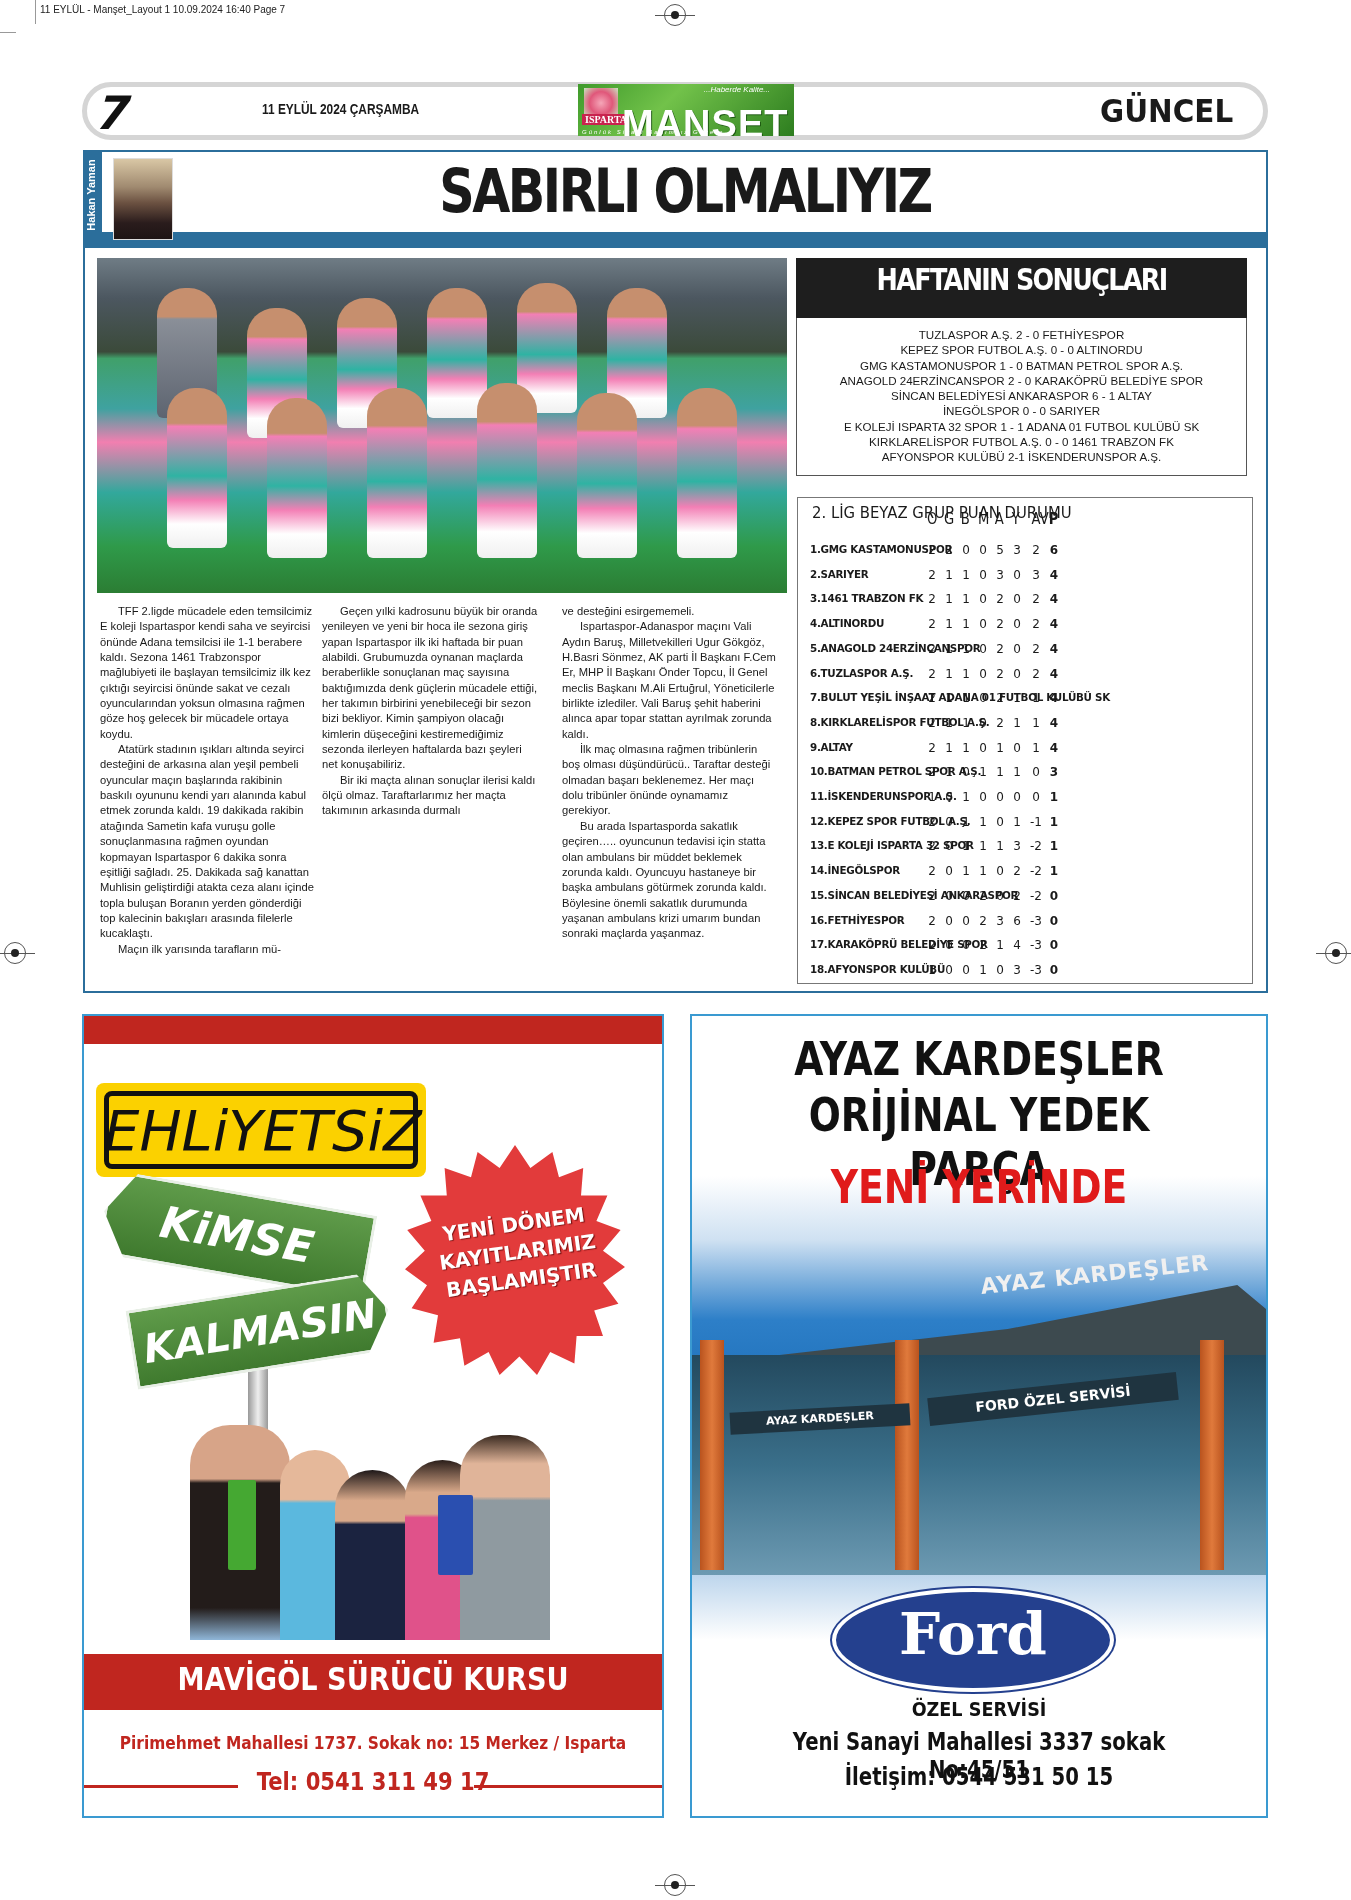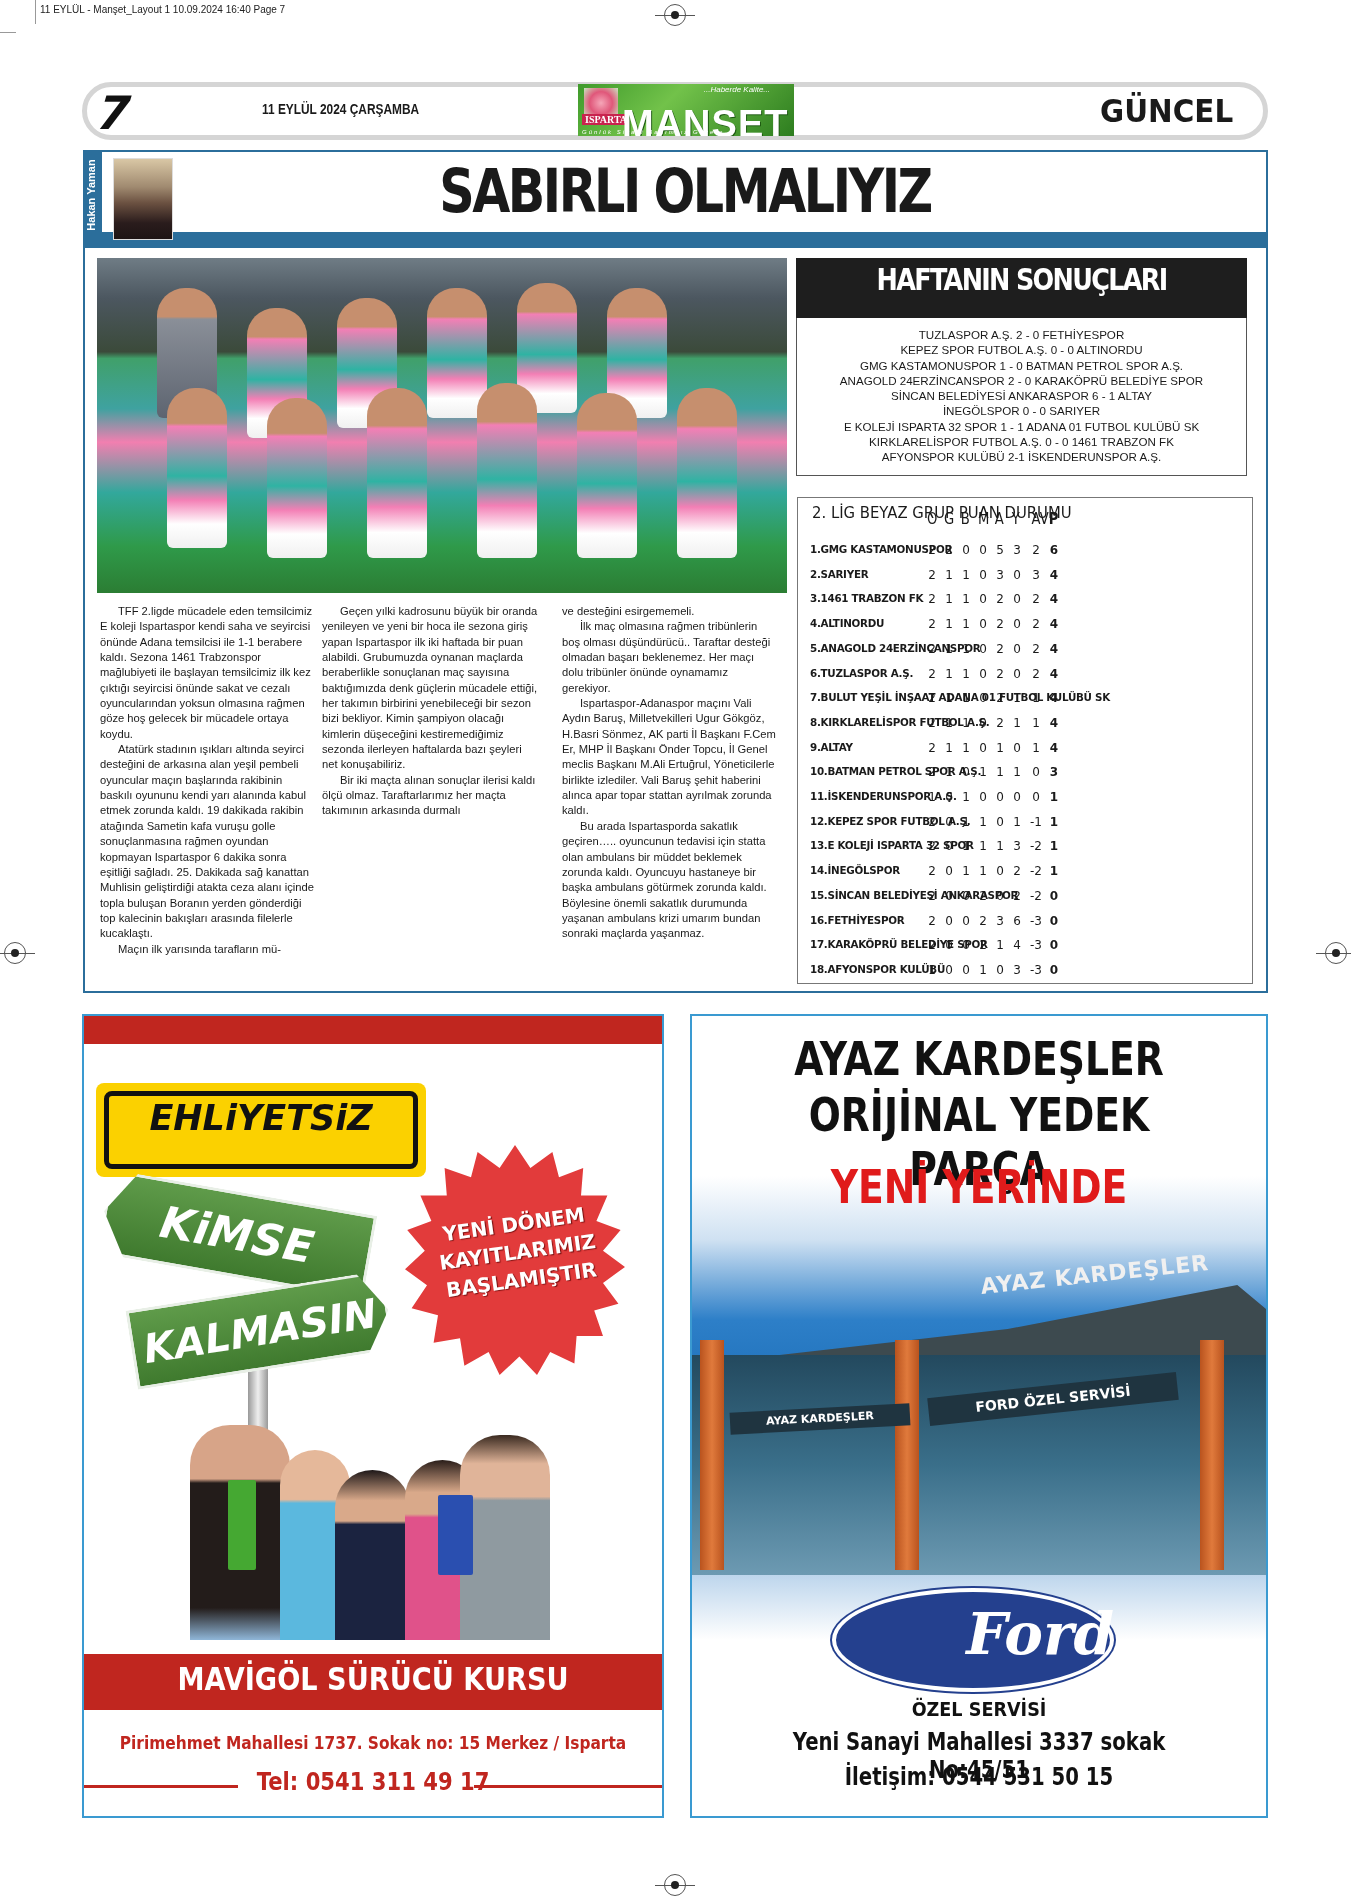--- a/index.html
+++ b/index.html
@@ -54,21 +54,21 @@
   
   .col { top: 604px; width: 216px; font-size: 11.2px; line-height: 15.35px; text-align: left; font-family: "Liberation Sans", sans-serif; }
   .col p { text-indent: 18px; }
   .col p.noind { text-indent: 0; }
 
   
   .ad-left { left: 82px; top: 1014px; width: 582px; height: 804px; border: 2px solid #3a9ad1; }
   .ad-left-topbar { left: 84px; top: 1016px; width: 578px; height: 28px; background: #c0261f; }
   .ehliyet-sign { left: 96px; top: 1083px; width: 330px; height: 94px; background: #fbd100; border-radius: 8px; }
   .ehliyet-inner { left: 104px; top: 1091px; width: 314px; height: 78px; border: 5px solid #111; border-radius: 8px; }
-  .ehliyet-text { left: 104px; top: 1098px; width: 314px; text-align: center; font-family: "DejaVu Sans", sans-serif; font-weight: 700; font-style: italic; font-size: 35px; color: #111; }
+  .ehliyet-text { left: 104px; top: 1098px; width: 314px; text-align: right; font-family: "DejaVu Sans", sans-serif; font-weight: 400; font-style: italic; font-size: 56px; color: #111; }
   .sign-green { background: linear-gradient(180deg,#5f9b4a 0%,#3f7a2e 100%); border: 3px solid #e8efe6; color: #fff; font-family: "DejaVu Sans", sans-serif; font-weight: 900; font-style: italic; text-align: center; }
   .sign1 { left: 102px; top: 1192px; width: 270px; height: 85px; transform: rotate(10deg); font-size: 44px; line-height: 80px; clip-path: polygon(10% 0,100% 0,100% 100%,10% 100%,0 50%); }
   .sign2 { left: 130px; top: 1290px; width: 260px; height: 80px; transform: rotate(-9deg); font-size: 40px; line-height: 76px; clip-path: polygon(0 0,90% 0,100% 50%,90% 100%,0 100%); }
   .pole { left: 248px; top: 1355px; width: 20px; height: 80px; background: linear-gradient(90deg,#999,#eee,#999); }
   .starburst { left: 405px; top: 1145px; width: 220px; height: 230px; background: #e23b3b;
       clip-path: polygon(50% 0%,57% 10%,67% 3%,70% 14%,81% 10%,80% 22%,92% 22%,87% 33%,98% 37%,90% 46%,100% 53%,90% 60%,97% 69%,86% 72%,90% 83%,78% 83%,77% 95%,66% 90%,60% 100%,52% 92%,43% 100%,38% 90%,27% 96%,25% 84%,13% 86%,15% 74%,3% 71%,10% 61%,0% 54%,9% 46%,1% 37%,12% 33%,7% 22%,19% 22%,18% 10%,30% 14%,33% 3%,43% 10%); }
   .burst-text { left: 425px; top: 1210px; width: 185px; text-align: center; color: #fff; font-family: "DejaVu Sans", sans-serif; font-weight: 900; font-size: 20px; line-height: 28px; transform: rotate(-8deg); text-shadow: 1px 1px 1px #7a1010; }
   .students { left: 170px; top: 1400px; width: 390px; height: 240px; }
   .student { position: absolute; bottom: 0; border-radius: 40px 40px 0 0; }
   .ad-left-redbar { left: 84px; top: 1654px; width: 578px; height: 56px; background: #c0261f; }
@@ -82,21 +82,21 @@
   .ad-right-l1 { left: 692px; top: 1032px; width: 574px; text-align: center; font-family: "DejaVu Sans", sans-serif; font-weight: 900; font-size: 46px; color: #111; transform: scaleX(0.82); }
   .ad-right-l2 { left: 692px; top: 1088px; width: 574px; text-align: center; font-family: "DejaVu Sans", sans-serif; font-weight: 900; font-size: 46px; color: #111; transform: scaleX(0.82); }
   .ad-right-l3 { left: 692px; top: 1160px; width: 574px; text-align: center; font-family: "DejaVu Sans", sans-serif; font-weight: 900; font-size: 46px; color: #e01b1b; transform: scaleX(0.82); }
   .bld-roof { left: 692px; top: 1285px; width: 574px; height: 80px; background: #3d4a4f; clip-path: polygon(0 100%,55% 55%,95% 0,100% 30%,100% 100%); }
   .bld-front { left: 692px; top: 1355px; width: 574px; height: 220px; background: linear-gradient(180deg,#23495e 0%,#3a6f8a 50%,#6d9ab2 100%); }
   .bld-pillar { position: absolute; top: 1340px; width: 24px; height: 230px; background: linear-gradient(90deg,#b9531e,#e07a3c,#b9531e); }
   .bld-sign-top { left: 980px; top: 1262px; font-family: "DejaVu Sans", sans-serif; font-weight: bold; font-size: 22px; color: #f0f0f0; transform: rotate(-6deg); letter-spacing: 1px; }
   .bld-sign-ford { left: 928px; top: 1385px; width: 250px; height: 28px; background: #1f3440; color: #fff; font-family: "DejaVu Sans", sans-serif; font-weight: bold; font-size: 14px; line-height: 28px; text-align: center; transform: rotate(-6deg); }
   .bld-sign-ayaz { left: 730px; top: 1408px; width: 180px; height: 22px; background: #1f3440; color: #fff; font-family: "DejaVu Sans", sans-serif; font-weight: bold; font-size: 11px; line-height: 22px; text-align: center; transform: rotate(-3deg); }
   .ford-oval { left: 832px; top: 1588px; width: 282px; height: 104px; border-radius: 50%; background: #24408e; border: 4px solid #fff; box-shadow: 0 0 0 2px #24408e; }
-  .ford-oval-text { left: 832px; top: 1600px; width: 282px; text-align: right; color: #fff; font-family: "DejaVu Serif", serif; font-style: italic; font-weight: bold; font-size: 58px; }
+  .ford-oval-text { left: 832px; top: 1600px; width: 282px; text-align: center; color: #fff; font-family: "DejaVu Serif", serif; font-weight: bold; font-size: 58px; }
   .ad-right-service { left: 692px; top: 1697px; width: 574px; text-align: center; font-family: "DejaVu Sans", sans-serif; font-weight: 900; font-size: 20px; color: #111; transform: scaleX(0.88); }
   .ad-right-address { left: 692px; top: 1728px; width: 574px; text-align: center; font-family: "DejaVu Sans", sans-serif; font-weight: 900; font-size: 24px; color: #111; transform: scaleX(0.82); }
   .ad-right-phone { left: 692px; top: 1763px; width: 574px; text-align: center; font-family: "DejaVu Sans", sans-serif; font-weight: 900; font-size: 24px; color: #111; transform: scaleX(0.82); }
 </style>
 </head>
 <body>
 
 <div class="abs slug-bar"></div>
 <div class="abs slug">11 EYLÜL - Manşet_Layout 1  10.09.2024  16:40  Page 7</div>
 <div class="abs crop-tl"></div>
@@ -371,22 +371,22 @@
     <p>TFF 2.ligde mücadele eden temsilcimiz E koleji Ispartaspor kendi saha ve seyircisi önünde Adana temsilcisi ile 1-1 berabere kaldı. Sezona 1461 Trabzonspor mağlubiyeti ile başlayan temsilcimiz ilk kez çıktığı seyircisi önünde sakat ve cezalı oyuncularından yoksun olmasına rağmen göze hoş gelecek bir mücadele ortaya koydu.</p>
     <p>Atatürk stadının ışıkları altında seyirci desteğini de arkasına alan yeşil pembeli oyuncular maçın başlarında rakibinin baskılı oyununu kendi yarı alanında kabul etmek zorunda kaldı. 19 dakikada rakibin atağında Sametin kafa vuruşu golle sonuçlanmasına rağmen oyundan kopmayan Ispartaspor 6 dakika sonra eşitliği sağladı. 25. Dakikada  sağ kanattan Muhlisin geliştirdiği atakta ceza alanı içinde topla buluşan Boranın yerden gönderdiği top kalecinin bakışları arasında filelerle kucaklaştı.</p>
     <p>Maçın ilk yarısında tarafların mü-</p>
   </div>
 <div class="abs col" id="col1" style="left:322px;">
     <p>Geçen yılki kadrosunu büyük bir oranda yenileyen ve yeni bir hoca ile sezona giriş yapan Ispartaspor ilk iki haftada bir puan alabildi. Grubumuzda oynanan maçlarda beraberlikle sonuçlanan maç sayısına baktığımızda denk güçlerin mücadele ettiği, her takımın birbirini yenebileceği bir sezon bizi bekliyor. Kimin şampiyon olacağı kimlerin düşeceğini kestiremediğimiz sezonda ilerleyen haftalarda bazı şeyleri net konuşabiliriz.</p>
     <p>Bir iki maçta alınan sonuçlar ilerisi kaldı ölçü olmaz. Taraftarlarımız her maçta takımının arkasında durmalı</p>
   </div>
 <div class="abs col" id="col2" style="left:562px;">
     <p class="noind">ve desteğini esirgememeli.</p>
+    <p>Ispartaspor-Adanaspor maçını Vali Aydın Baruş, Milletvekilleri Ugur Gökgöz, H.Basri Sönmez, AK parti İl Başkanı F.Cem Er, MHP İl Başkanı Önder Topcu, İl Genel meclis Başkanı M.Ali Ertuğrul, Yöneticilerle birlikte izlediler. Vali Baruş şehit haberini alınca apar topar stattan ayrılmak zorunda kaldı.</p>
     <p>İlk maç olmasına rağmen tribünlerin boş olması düşündürücü.. Taraftar desteği olmadan başarı beklenemez. Her maçı dolu tribünler önünde oynamamız gerekiyor.</p>
-    <p>Ispartaspor-Adanaspor maçını Vali Aydın Baruş, Milletvekilleri Ugur Gökgöz, H.Basri Sönmez, AK parti İl Başkanı F.Cem Er, MHP İl Başkanı Önder Topcu, İl Genel meclis Başkanı M.Ali Ertuğrul, Yöneticilerle birlikte izlediler. Vali Baruş şehit haberini alınca apar topar stattan ayrılmak zorunda kaldı.</p>
     <p>Bu arada Ispartasporda sakatlık geçiren….. oyuncunun tedavisi için statta olan ambulans bir müddet beklemek zorunda kaldı. Oyuncuyu hastaneye bir başka ambulans götürmek zorunda kaldı. Böylesine önemli sakatlık durumunda yaşanan ambulans krizi umarım bundan sonraki maçlarda yaşanmaz.</p>
   </div>
 
 <div class="abs ad-left"></div>
 <div class="abs ad-left-topbar"></div>
 <div class="abs ehliyet-sign"></div>
 <div class="abs ehliyet-inner"></div>
 <div class="abs ehliyet-text">EHLiYETSiZ</div>
 <div class="abs pole"></div>
 <div class="abs sign-green sign1">KiMSE</div>

